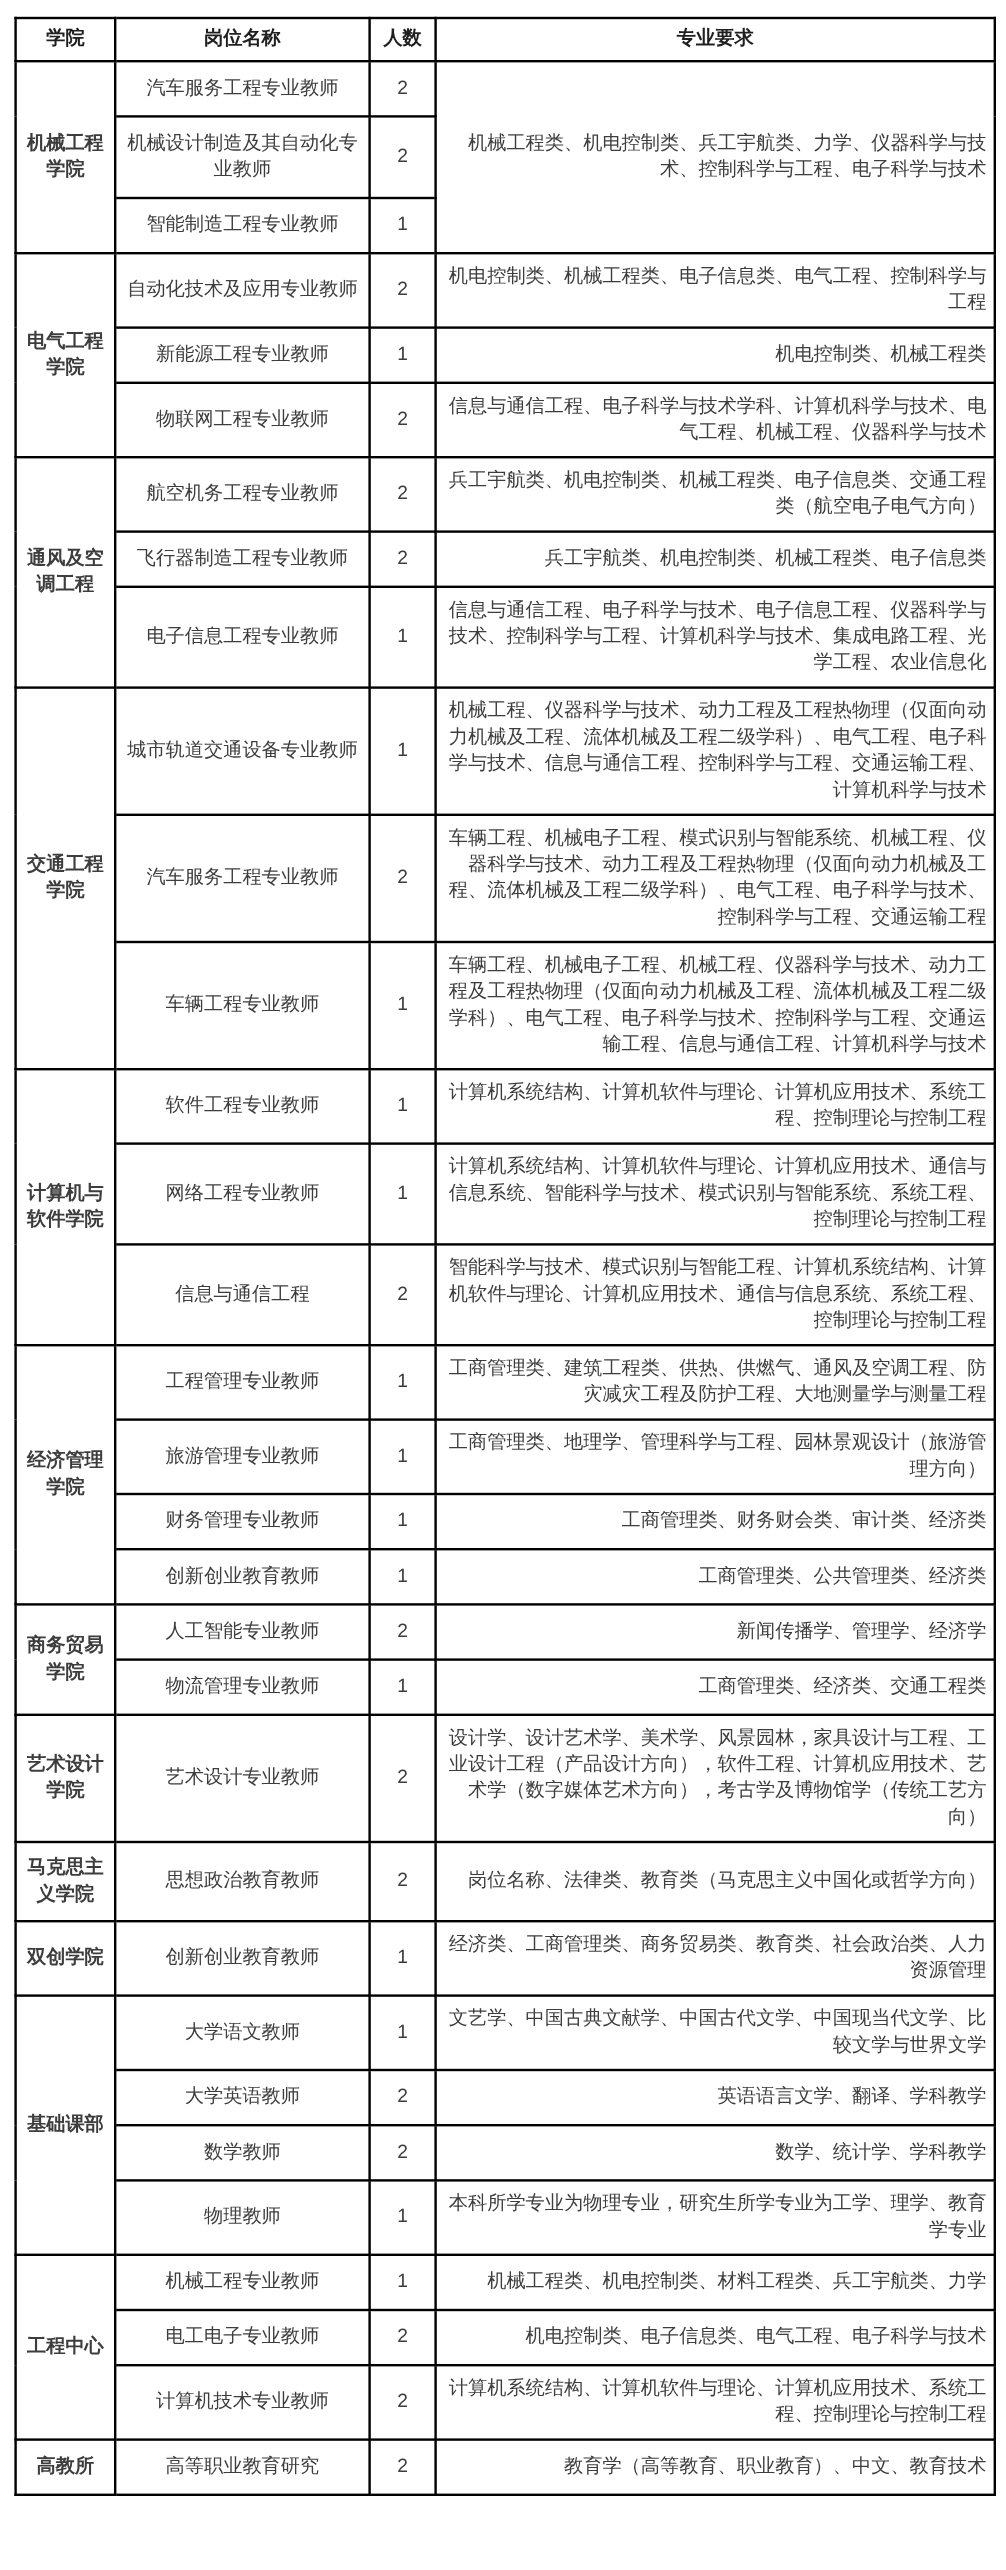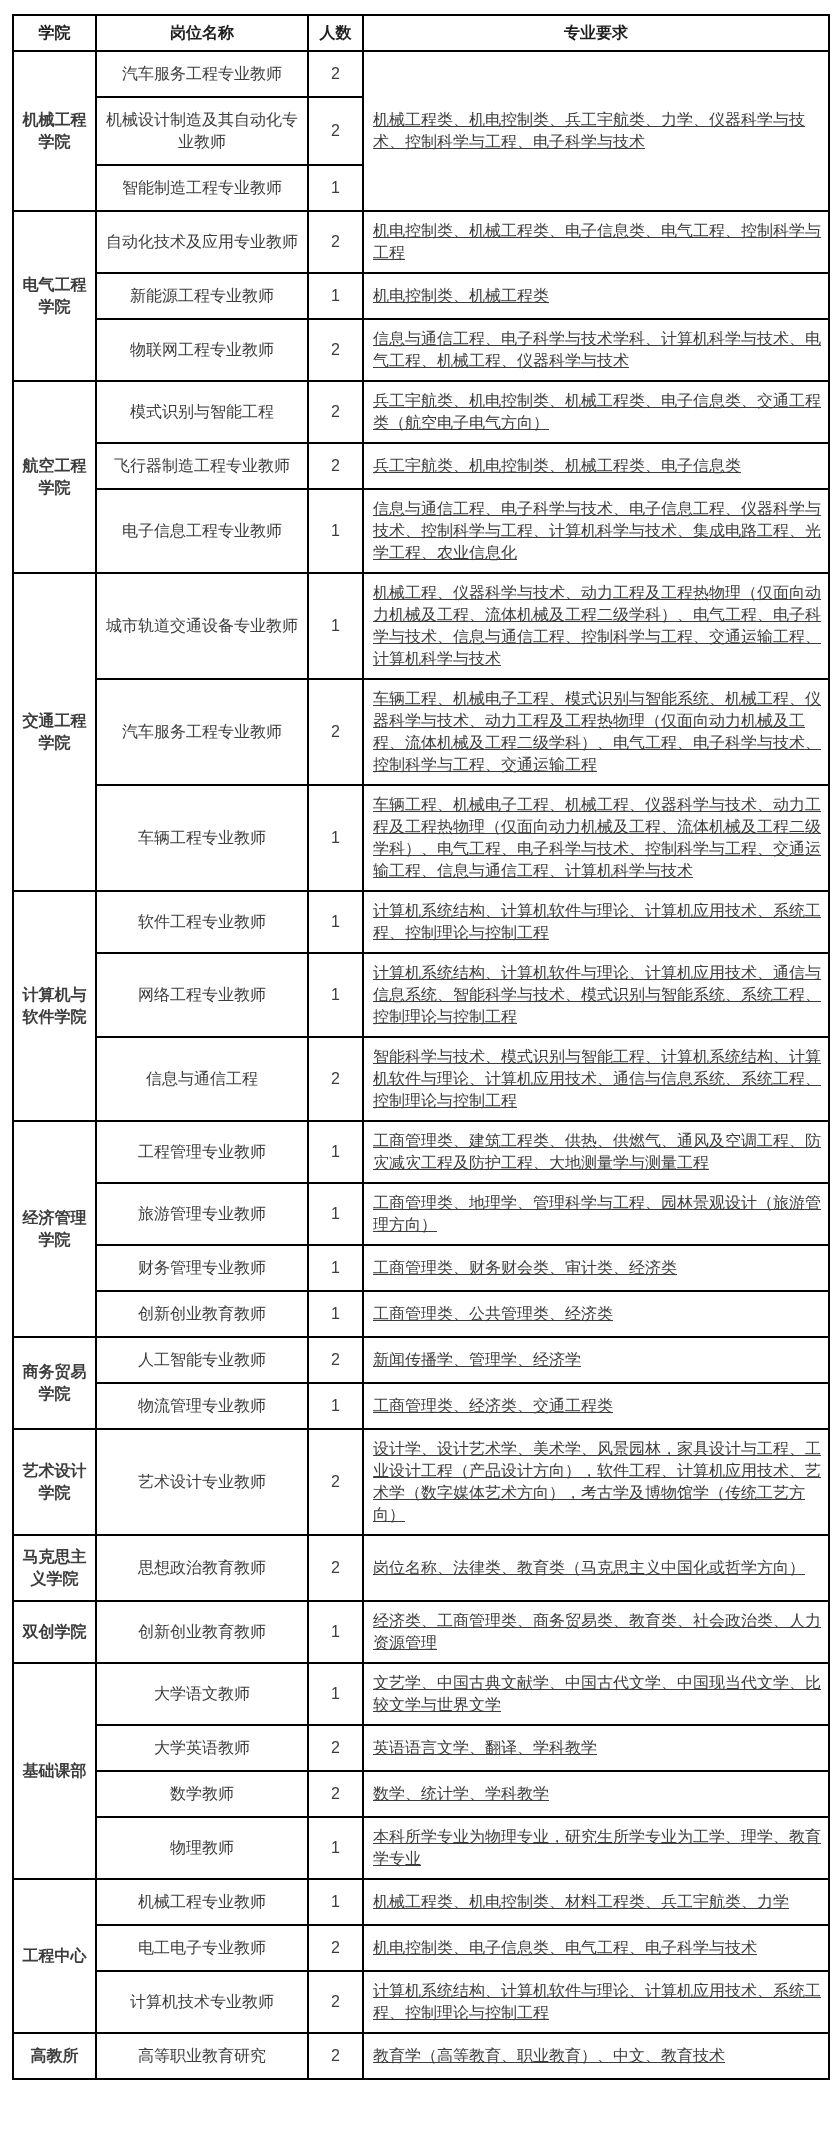--- a/index.html
+++ b/index.html
@@ -44,23 +44,22 @@
   }
   td.position-cell {
     text-align: center;
     padding: 11px 8px;
   }
   td.count-cell {
     text-align: center;
     padding: 11px 2px;
   }
   td.req-cell {
-    text-align: left;
+    text-align: right;
     padding: 8px 6px 8px 9px;
-    text-decoration: underline;
   }
 </style>
 </head>
 <body>
 
 <div class="page">
   <table class="recruit">
     <colgroup>
       <col style="width:83px">
       <col style="width:212px">
@@ -100,22 +99,22 @@
           <td class="position-cell">新能源工程专业教师</td>
           <td class="count-cell">1</td>
           <td class="req-cell">机电控制类、机械工程类</td>
         </tr>
         <tr>
           <td class="position-cell">物联网工程专业教师</td>
           <td class="count-cell">2</td>
           <td class="req-cell">信息与通信工程、电子科学与技术学科、计算机科学与技术、电气工程、机械工程、仪器科学与技术</td>
         </tr>
         <tr>
-          <td class="college-cell" rowspan="3">航空工程学院</td>
-          <td class="position-cell">模式识别与智能工程</td>
+          <td class="college-cell" rowspan="3">通风及空调工程</td>
+          <td class="position-cell">航空机务工程专业教师</td>
           <td class="count-cell">2</td>
           <td class="req-cell">兵工宇航类、机电控制类、机械工程类、电子信息类、交通工程类（航空电子电气方向）</td>
         </tr>
         <tr>
           <td class="position-cell">飞行器制造工程专业教师</td>
           <td class="count-cell">2</td>
           <td class="req-cell">兵工宇航类、机电控制类、机械工程类、电子信息类</td>
         </tr>
         <tr>
           <td class="position-cell">电子信息工程专业教师</td>

